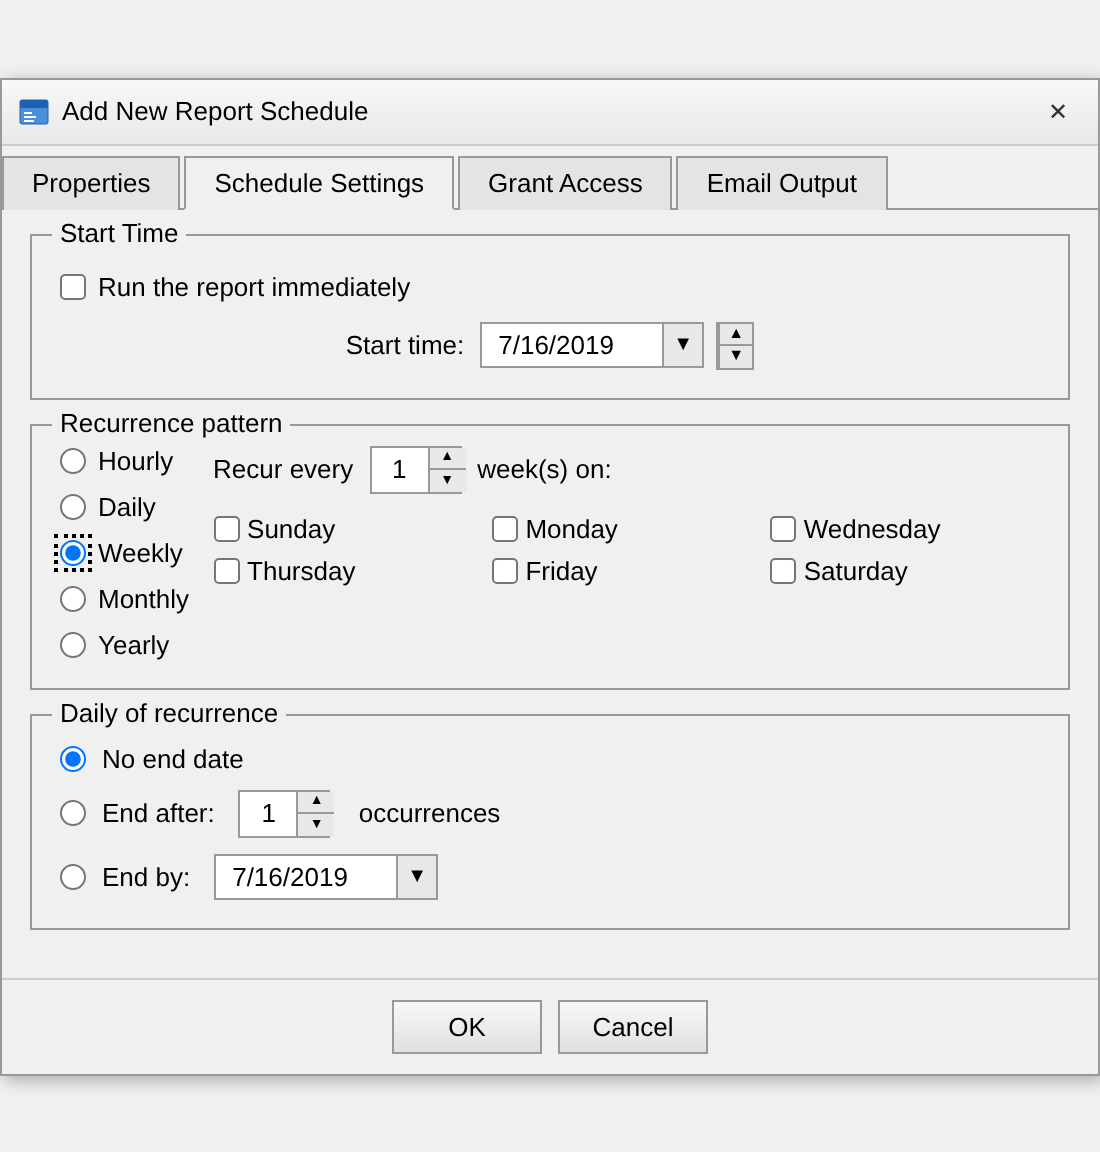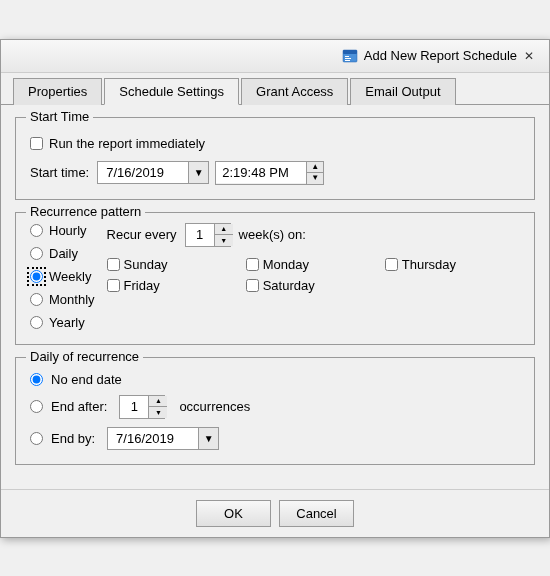--- a/index.html
+++ b/index.html
@@ -17,21 +17,21 @@
       background: #f0f0f0;
       border: 1px solid #999;
       box-shadow: 2px 2px 8px rgba(0,0,0,0.3);
     }
     .title-bar {
       background: linear-gradient(to bottom, #f8f8f8, #e8e8e8);
       border-bottom: 1px solid #ccc;
       display: flex;
       align-items: center;
       padding: 6px 8px;
-      justify-content: flex-end;
+      justify-content: space-between;
     }
     .title-bar-left {
       display: flex;
       align-items: center;
       gap: 6px;
     }
     .title-icon {
       width: 16px;
       height: 16px;
       display: flex;
@@ -51,21 +51,21 @@
       display: flex;
       align-items: center;
       justify-content: center;
       font-size: 12px;
       color: #333;
     }
     .tabs {
       display: flex;
       background: #f0f0f0;
       border-bottom: 1px solid #999;
-      padding: 0 12px;
+      padding: 0 0;
       padding-top: 4px;
     }
     .tab {
       padding: 5px 14px;
       border: 1px solid #999;
       background: #e4e4e4;
       cursor: pointer;
       margin-right: 2px;
       border-bottom: none;
       font-size: 13px;
@@ -91,20 +91,21 @@
       top: -9px;
       left: 10px;
       background: #f0f0f0;
       padding: 0 4px;
       font-size: 13px;
     }
     .row {
       display: flex;
       align-items: center;
       margin-bottom: 8px;
+      justify-content: center;
     }
     .row:last-child { margin-bottom: 0; }
     .checkbox-row {
       display: flex;
       align-items: center;
       gap: 6px;
       margin-top: 8px;
     }
     label { cursor: pointer; }
     input[type="checkbox"], input[type="radio"] {
@@ -300,21 +301,20 @@
         <input type="checkbox" id="run-immediately" style="">
         <label for="run-immediately">Run the report immediately</label>
       </div>
       <div class="row" style="margin-top:10px;">
         <span class="field-label">Start time:</span>
         <div class="dropdown-container" style="margin-right:6px;">
           <span class="dropdown-value">7/16/2019</span>
           <div class="dropdown-arrow">▼</div>
         </div>
         <div class="spinner-field">
-          <input type="text" class="spinner-value" style="width: 90px; border: none; outline: none;" value="2:19:48 PM">
           <div class="spinner-buttons">
             <button class="spinner-up">▲</button>
             <button class="spinner-down">▼</button>
           </div>
         </div>
       </div>
     </div>
 
     <div class="group-box">
       <span class="group-label">Recurrence pattern</span>
@@ -359,20 +359,24 @@
           <div class="days-grid">
             <div class="day-item">
               <input type="checkbox" id="sunday" style="">
               <label for="sunday">Sunday</label>
             </div>
             <div class="day-item">
               <input type="checkbox" id="monday" style="">
               <label for="monday">Monday</label>
             </div>
             <div class="day-item">
+              <input type="checkbox" id="wednesday" style="">
+              <label for="wednesday">Wednesday</label>
+            </div>
+            <div class="day-item">
               <input type="checkbox" id="thursday" style="">
               <label for="thursday">Thursday</label>
             </div>
             <div class="day-item">
               <input type="checkbox" id="friday" style="">
               <label for="friday">Friday</label>
             </div>
             <div class="day-item">
               <input type="checkbox" id="saturday" style="">
               <label for="saturday">Saturday</label>

